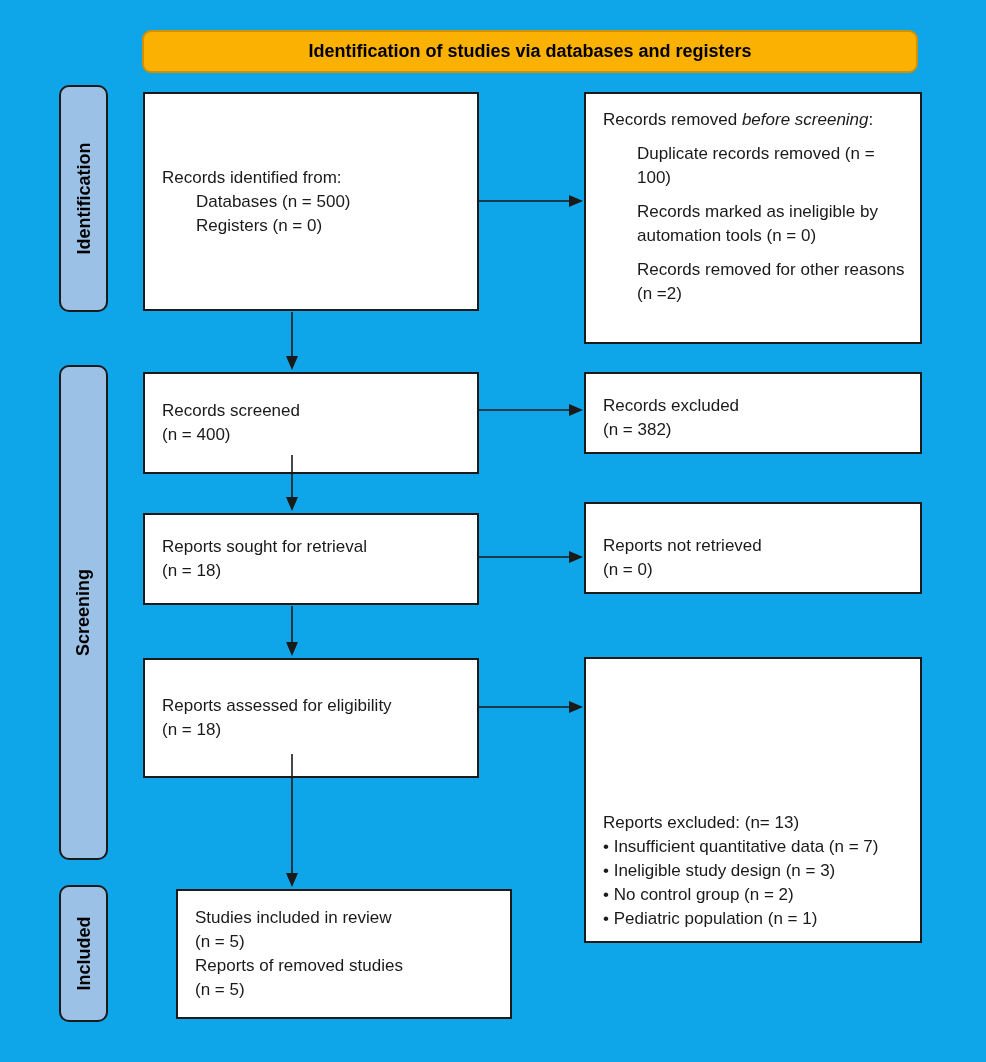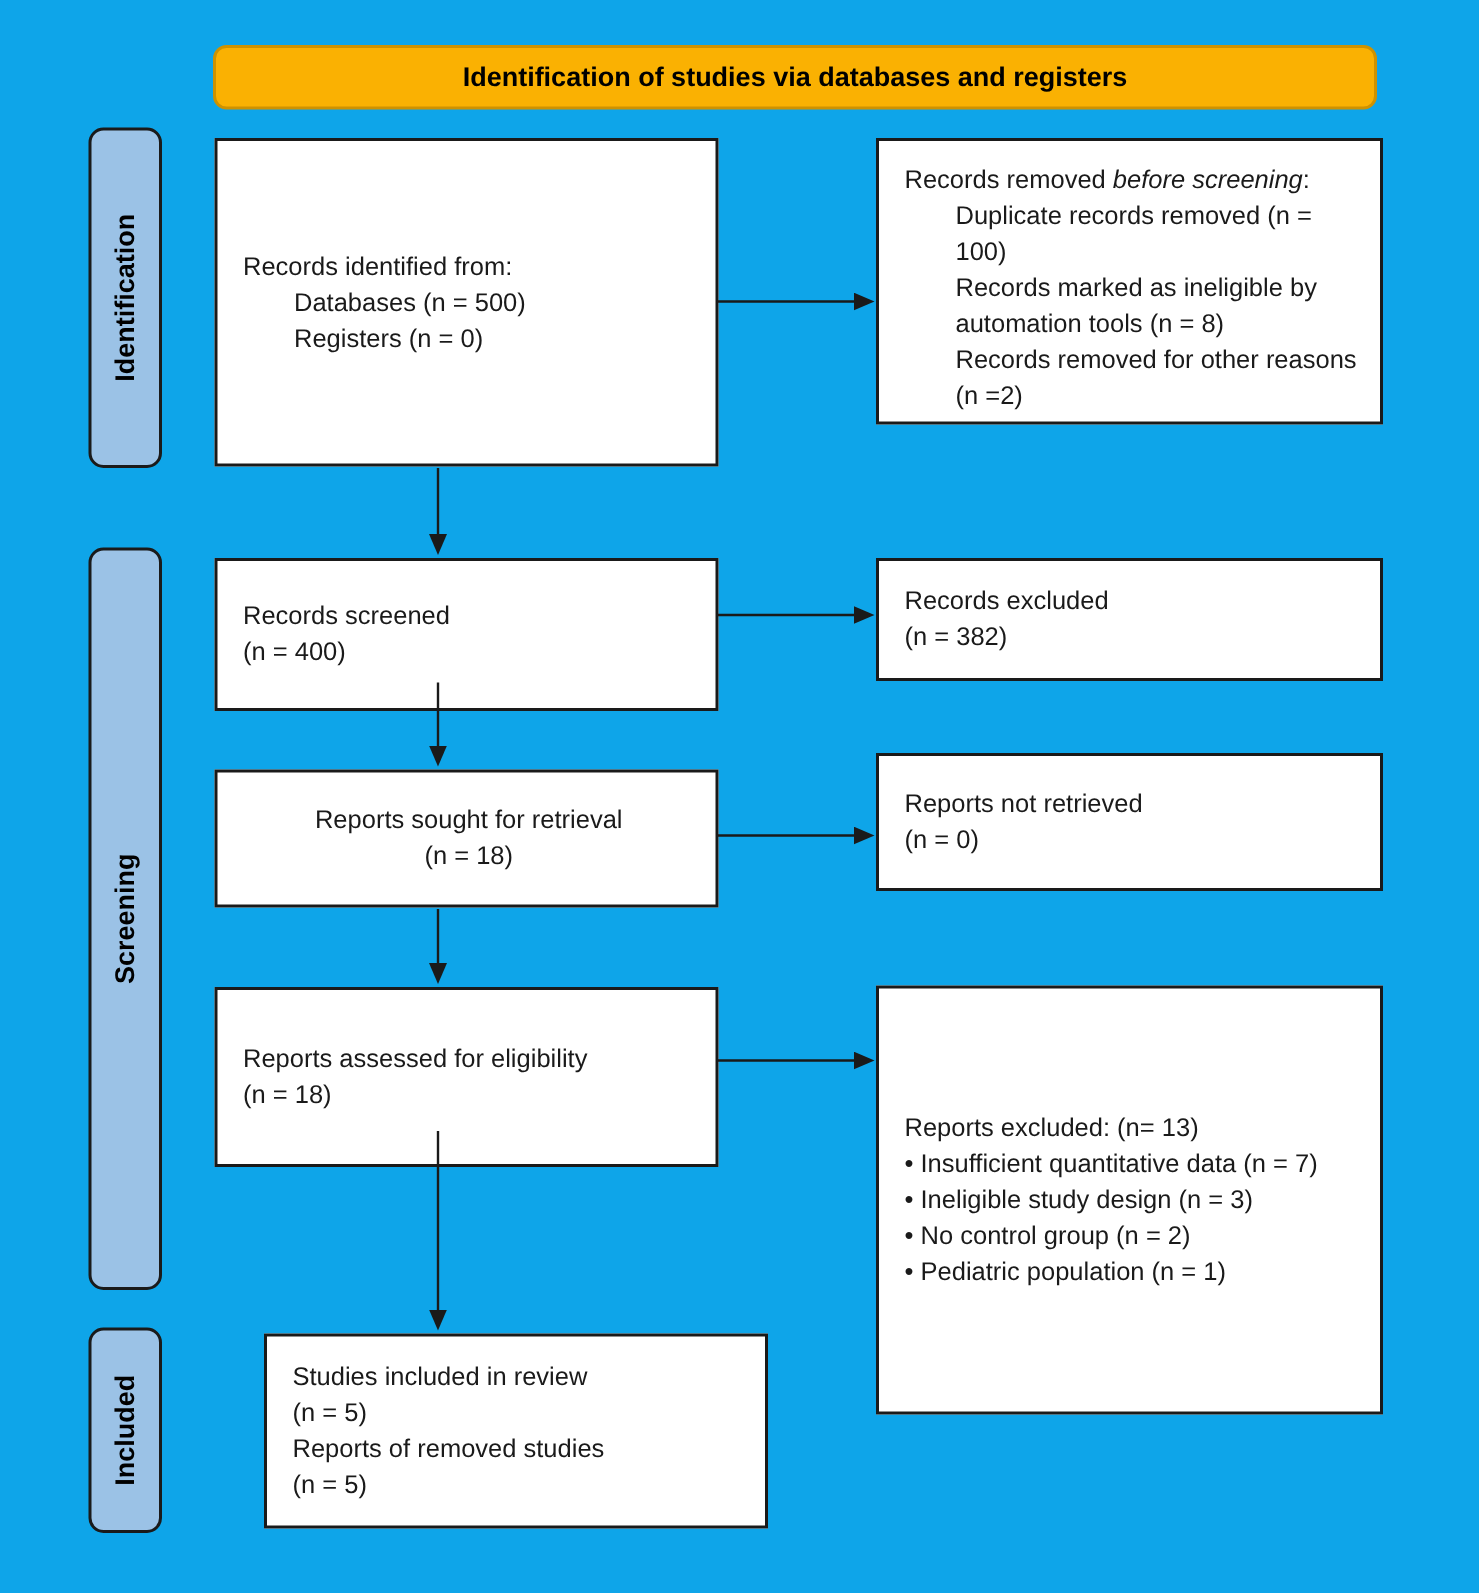--- a/index.html
+++ b/index.html
@@ -38,26 +38,26 @@
     position:absolute;background:#ffffff;border:2px solid #1a1a1a;
     box-sizing:border-box;
     display:flex;flex-direction:column;justify-content:center;
     padding:10px 14px 10px 17px;
     font-size:17px;line-height:24px;
   }
   .box.top-align{justify-content:flex-start;padding-top:14px;}
   .line{white-space:normal;}
   .indent{padding-left:34px;}
   .col1{left:143px;width:336px;}
-  .col2{left:584px;width:338px;}
+  .col2{left:584px;width:338px;justify-content:flex-end;}
   .b-identified{top:92px;height:219px;}
-  .b-removed{top:92px;height:191px;}
+  .b-removed{top:92px;height:252px;gap:10px;}
   .b-screened{top:372px;height:102px;justify-content:center;}
   .b-rec-excluded{top:372px;height:82px;}
-  .b-sought{top:513px;height:92px;text-align:center;}
+  .b-sought{top:513px;height:92px;}
   .b-not-retrieved{top:502px;height:92px;}
   .b-assessed{top:658px;height:120px;}
   .b-rep-excluded{top:657px;height:286px;}
   .b-included{top:889px;height:130px;margin-left:33px;}
   em{font-style:italic;}
   
   .arrows{
     position:absolute;left:0;top:0;width:986px;height:1062px;
     pointer-events:none;
   }
@@ -106,21 +106,21 @@
   <div class="box col1 b-included">
     <div class="line">Studies included in review</div>
     <div class="line">(n = 5)</div>
     <div class="line">Reports of removed studies</div>
     <div class="line">(n = 5)</div>
   </div>
 
   <div class="box col2 b-removed top-align">
     <div class="line"><span>Records removed </span><em>before screening</em><span>:</span></div>
     <div class="line indent">Duplicate records removed (n = 100)</div>
-    <div class="line indent">Records marked as ineligible by automation tools (n = 8)</div>
+    <div class="line indent">Records marked as ineligible by automation tools (n = 0)</div>
     <div class="line indent">Records removed for other reasons (n =2)</div>
   </div>
 
   <div class="box col2 b-rec-excluded">
     <div class="line">Records excluded</div>
     <div class="line">(n = 382)</div>
   </div>
 
   <div class="box col2 b-not-retrieved">
     <div class="line">Reports not retrieved</div>

